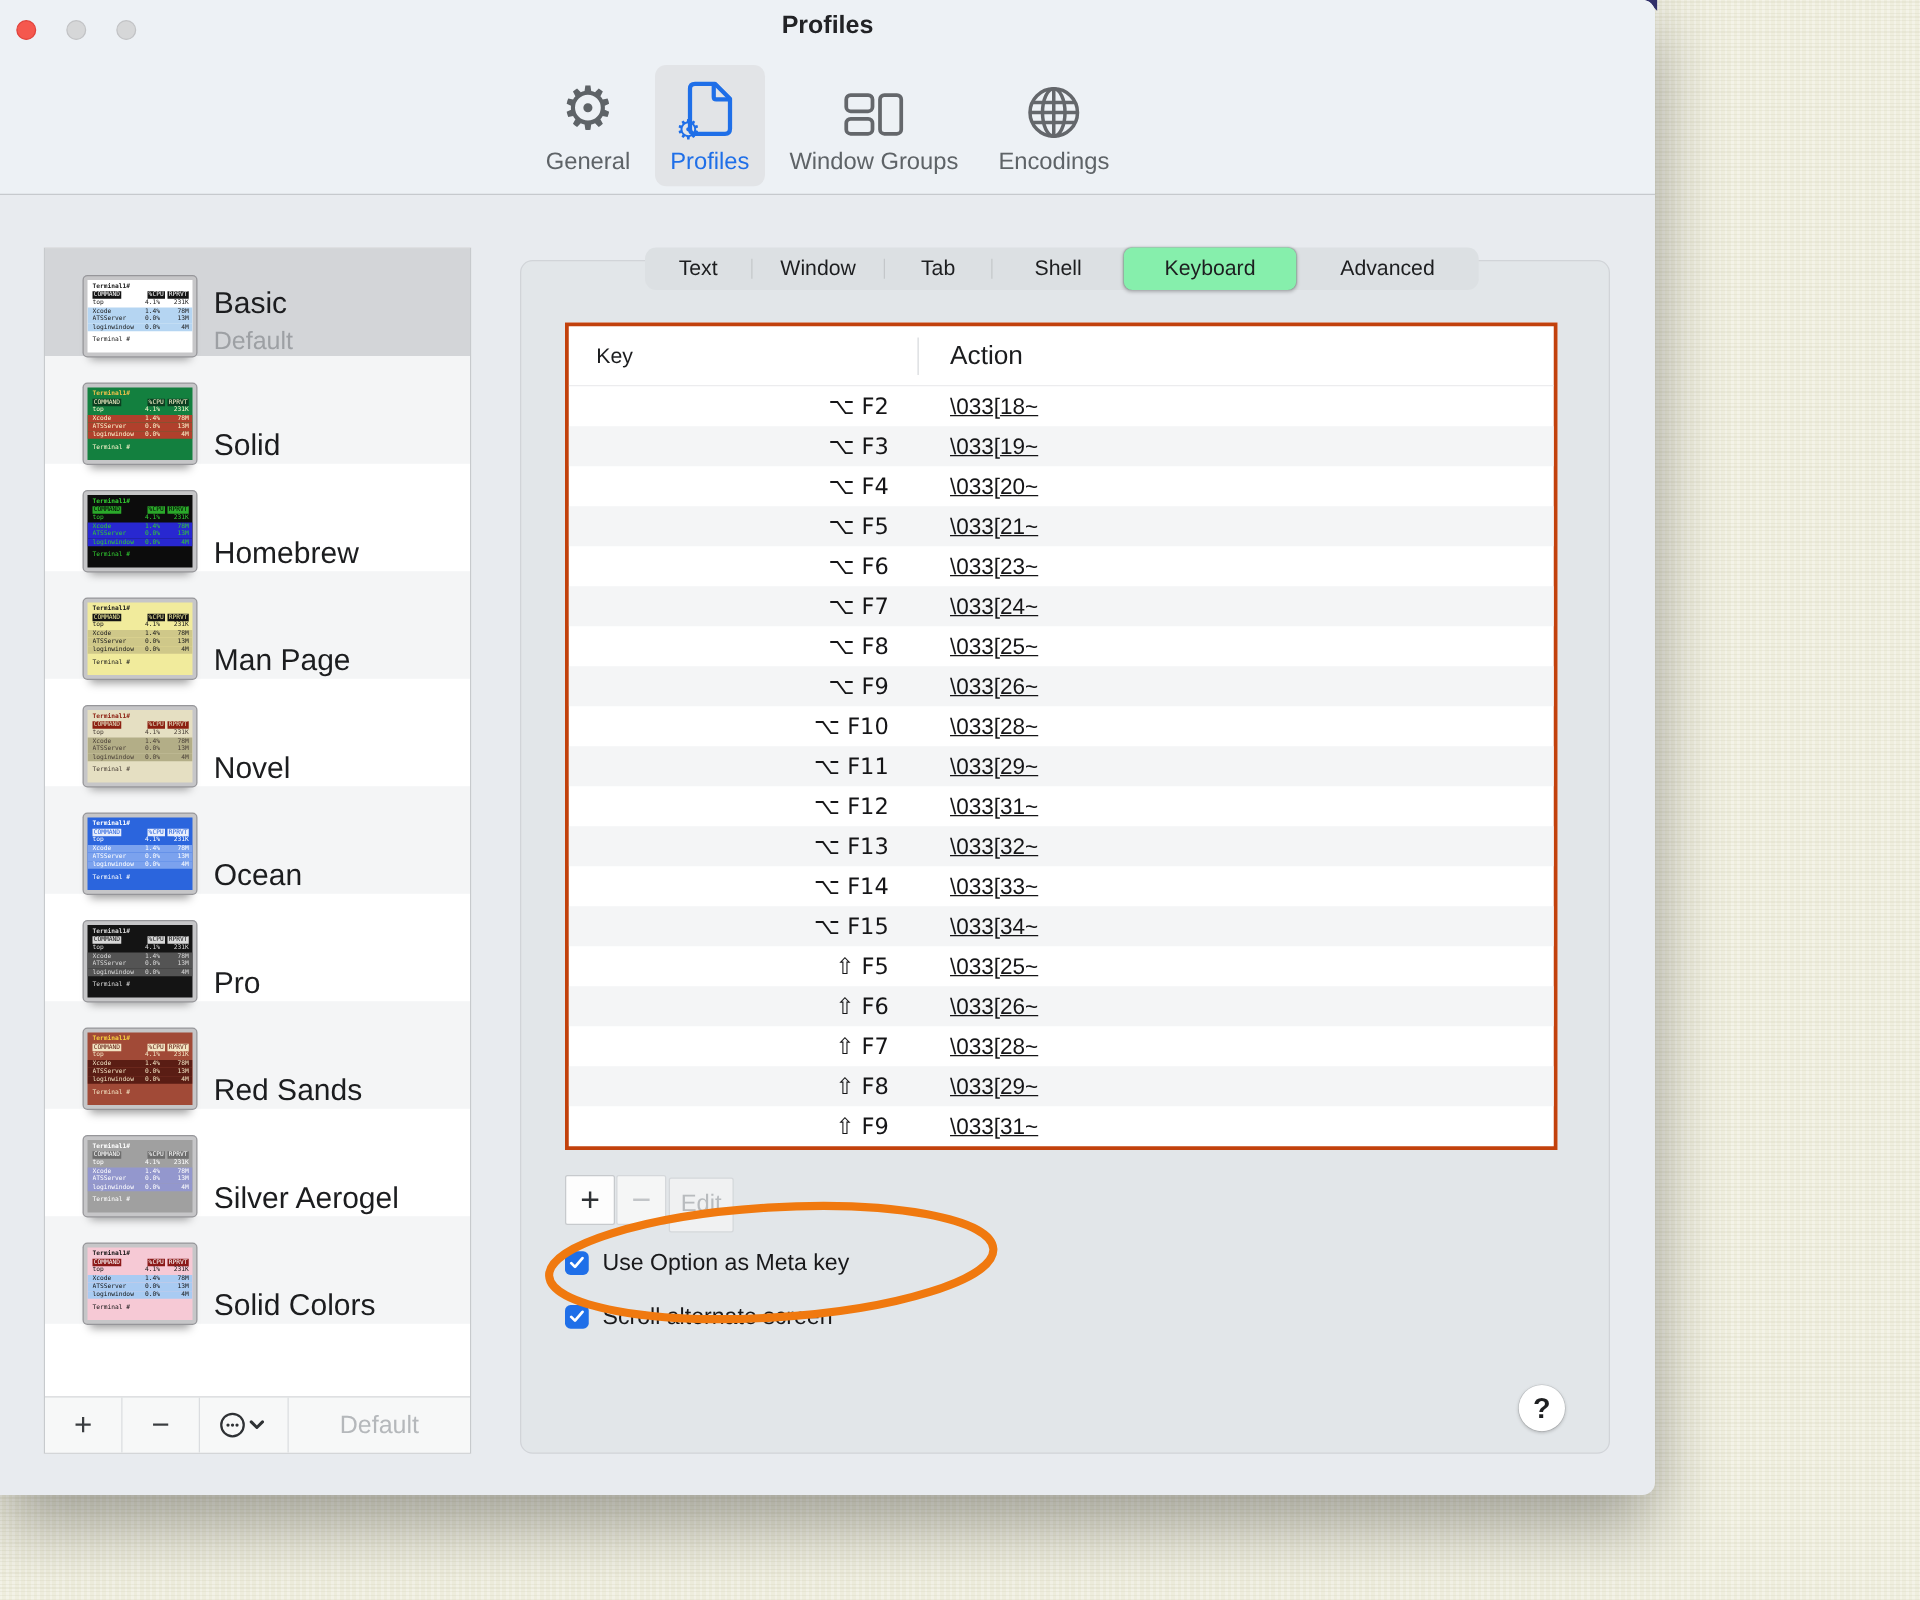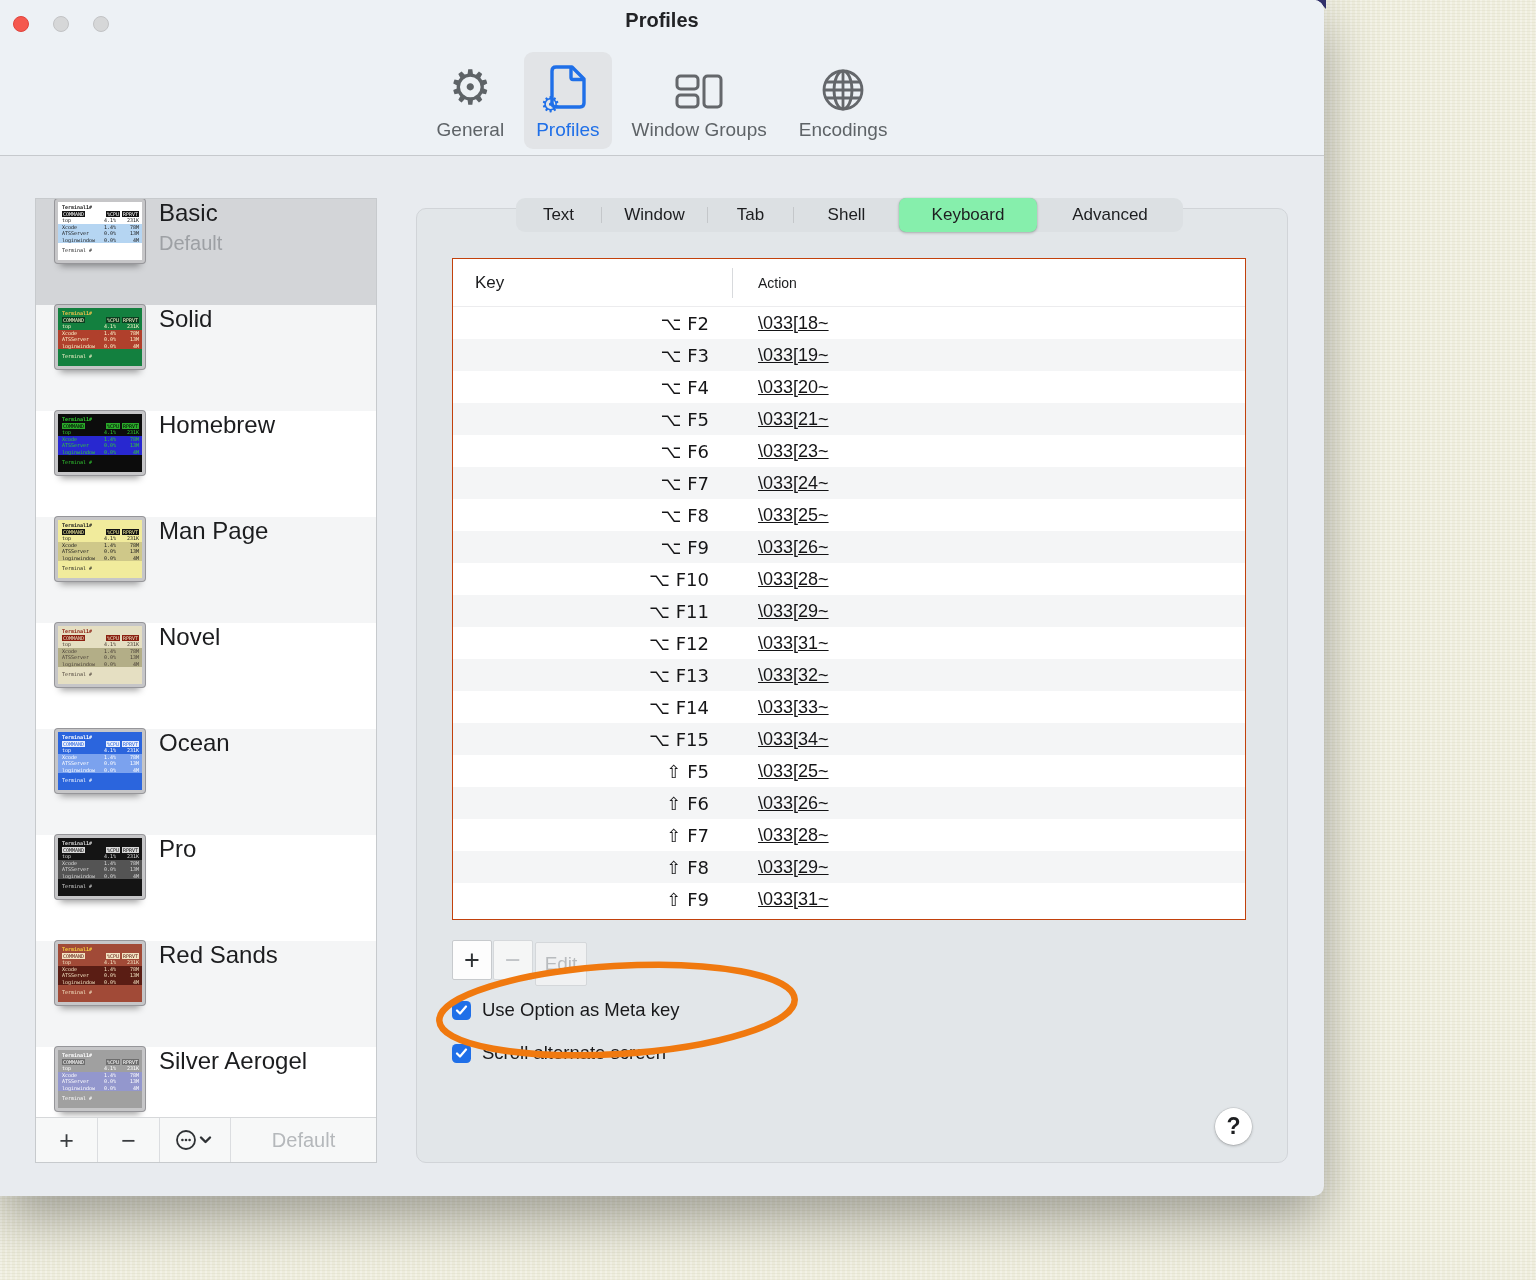--- a/index.html
+++ b/index.html
@@ -55,21 +55,21 @@
   .doc-wrap .mini-gear {
     position:absolute; left:-7px; bottom:-3px; font-family:"DejaVu Sans",sans-serif;
     font-size:22px; line-height:22px; color:#1f6fe8;
   }
   
   .sidebar {
     position:absolute; left:35px; top:198px; width:342px; height:965px;
     background:#ffffff; border:1px solid #c7cacd;
   }
   .profile-list { position:absolute; top:0; left:0; right:0; bottom:45px; overflow:hidden; }
-  .profile-row { height:106px; display:flex; align-items:flex-start; padding-left:19px; }
+  .profile-row { height:86px; display:flex; align-items:flex-end; padding-left:31px; }
   .profile-row.odd { background:#f4f5f6; }
   .profile-row.selected { background:#d3d5d8; }
   .thumb {
     flex:none; width:90px; height:64px; border:3px solid #c6c6c8; border-radius:3px;
     box-shadow:0 0 0 1px #96969a, 0 8px 7px -5px rgba(0,0,0,0.4);
     background:var(--screen); color:var(--fg); overflow:hidden;
     font-family:"DejaVu Sans Mono",monospace; font-size:5px; line-height:6.5px;
   }
   .t-title { color:var(--title); font-weight:bold; padding:2px 0 0 4px; white-space:nowrap; }
   .t-head { display:flex; gap:2px; padding:0 3px 0 4px; align-items:center; }
@@ -105,25 +105,25 @@
     display:flex; align-items:center; background:#dce0e3; border-radius:9px; z-index:4;
   }
   .seg { height:34px; display:flex; align-items:center; justify-content:center; font-size:17px; color:#1d1e20; }
   .seg.selected {
     background:#86efac; border-radius:7px; font-weight:500;
     box-shadow:0 0 1px rgba(0,0,0,0.2), 0 1px 3px rgba(0,0,0,0.25);
   }
   .seg-sep { width:1px; height:16px; background:#c4c7ca; }
   .ktable {
     position:absolute; left:452px; top:258px; width:794px; height:662px;
-    background:#ffffff; border:1px solid #c2410c; z-index:3; overflow:hidden;
+    background:#ffffff; border:3px solid #c2410c; z-index:3; overflow:hidden;
   }
   .tbl-header { position:relative; height:48px; display:flex; align-items:center; border-bottom:1px solid #ececee; }
   .th-key { padding-left:22px; font-size:17px; color:#1b1c1e; }
-  .th-action { position:absolute; left:305px; font-size:14px; color:#1b1c1e; }
+  .th-action { position:absolute; left:305px; font-size:21px; color:#1b1c1e; }
   .th-div { position:absolute; left:279px; top:9px; width:1px; height:30px; background:#d8dadd; }
   .trow { height:32px; display:flex; align-items:center; font-size:18px; color:#151517; }
   .trow:nth-child(even) { background:#f4f5f6; }
   .td-key { width:256px; text-align:right; font-family:"DejaVu Sans",sans-serif; }
   .td-action { margin-left:49px;text-decoration:underline; }
   .btn-plus, .btn-minus {
     position:absolute; width:40px; height:40px; top:940px; z-index:3;
     display:flex; align-items:center; justify-content:center; border-radius:2px;
   }
   .btn-plus  { left:452px; background:#fdfdfd; border:1px solid #c7cacd; font-size:27px; color:#2e3134; }

